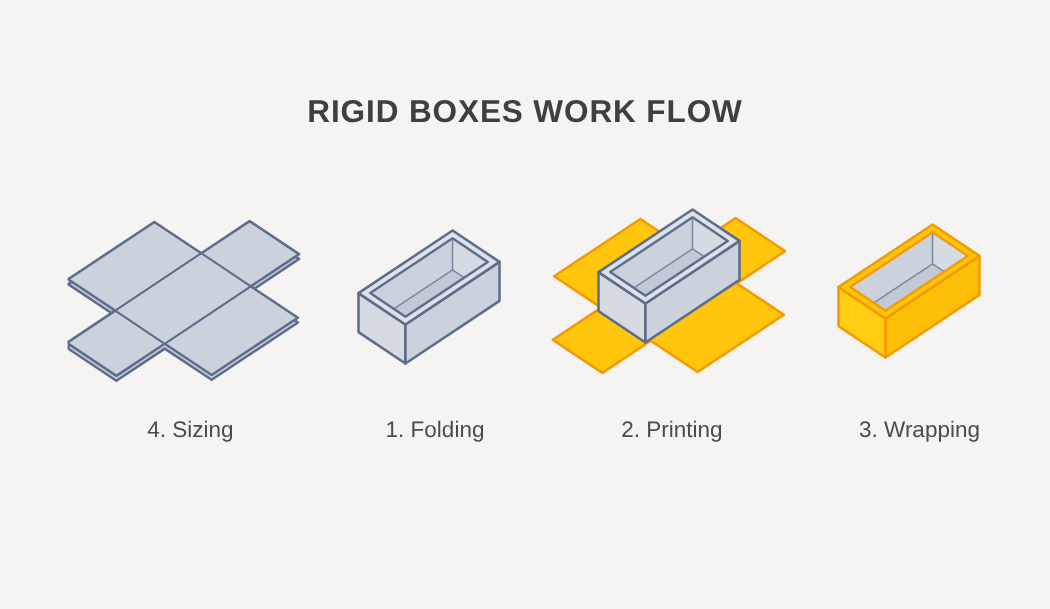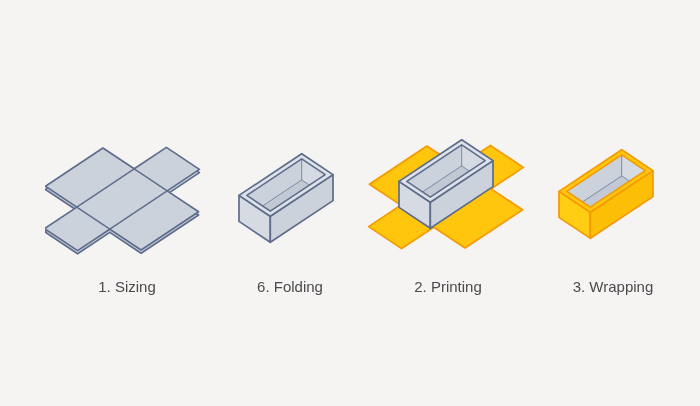--- a/index.html
+++ b/index.html
@@ -41,30 +41,31 @@
   .wall-l{fill:var(--panel);}
   .wall-r{fill:var(--panel-light);}
   .floor{fill:var(--panel-dark);stroke:var(--seam);stroke-width:1;}
   .seamline{fill:none;stroke:var(--seam);stroke-width:1;}
 </style>
 </head>
 <body>
 
 <div class="stage">
 
+  <div class="title">RIGID BOXES WORK FLOW</div>
 
   <div class="step step-1">
     <svg viewBox="0 0 164 130" class="iso" aria-hidden="true">
       <g transform="translate(77,64)">
         <path class="cross-gray" transform="translate(0,3.2)" d="M44.4,-51.6 L12.2,-30.2 L-19.1,-51 L-76.6,-12.8 L-45.2,8.1 L-77.4,29.6 L-44.4,51.6 L-12.2,30.2 L19.1,51 L76.6,12.8 L45.2,-8.1 L77.4,-29.6 Z"></path>
         <path class="cross-gray" d="M44.4,-51.6 L12.2,-30.2 L-19.1,-51 L-76.6,-12.8 L-45.2,8.1 L-77.4,29.6 L-44.4,51.6 L-12.2,30.2 L19.1,51 L76.6,12.8 L45.2,-8.1 L77.4,-29.6 Z"></path>
         <path class="cross-seam" d="M12.2,-30.2 L45.2,-8.1 L-12.2,30.2 L-45.2,8.1 Z"></path>
       </g>
     </svg>
-    <div class="step-label">1. Sizing</div>
+    <div class="step-label">4. Sizing</div>
   </div>
 
   <div class="step step-2">
     <svg viewBox="0 0 164 130" class="iso" aria-hidden="true">
       <defs>
         <clipPath id="clip2">
             <path d="M-15.7,0.2 L39.2,-36.4 L15.7,-52.1 L-39.2,-15.6 Z" transform="translate(78,76)"></path>
           </clipPath>
       </defs>
       <g transform="translate(78,76)" class="box-gray">
@@ -78,21 +79,21 @@
           <path class="wall-l" d="M15.7,-52.1 L-39.2,-15.6 L-39.2,5.4 L15.7,-31.1 Z"></path>
           <path class="wall-r" d="M39.2,-36.4 L15.7,-52.1 L15.7,-31.1 L39.2,-15.4 Z"></path>
           <path class="floor" d="M-15.7,21.1 L39.2,-15.4 L15.7,-31.1 L-39.2,5.4 Z"></path>
           <path class="seamline" d="M15.7,-52.1 L15.7,-31.1"></path>
         </g>
       </g>
       <g transform="translate(78,76)" class="box-gray">
         <path class="open-line" d="M-15.7,0.2 L39.2,-36.4 L15.7,-52.1 L-39.2,-15.6 Z"></path>
       </g>
     </svg>
-    <div class="step-label">6. Folding</div>
+    <div class="step-label">1. Folding</div>
   </div>
 
   <div class="step step-3">
     <svg viewBox="0 0 164 130" class="iso" aria-hidden="true">
       <defs>
         <clipPath id="clip3">
             <path d="M-15.7,0.2 L39.2,-36.4 L15.7,-52.1 L-39.2,-15.6 Z" transform="translate(80,62)"></path>
           </clipPath>
       </defs>
       <g transform="translate(80,62)">

